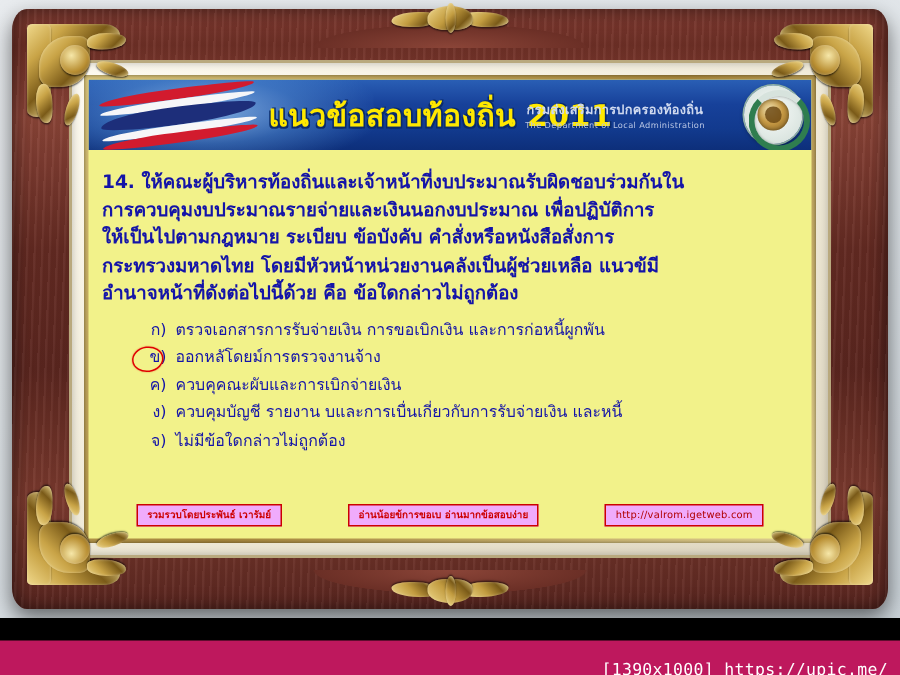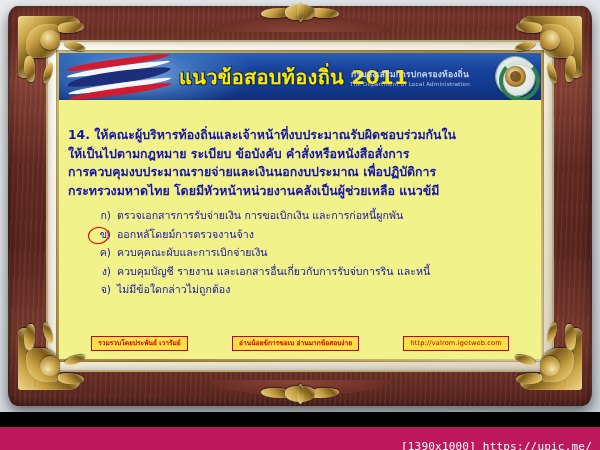--- a/index.html
+++ b/index.html
@@ -102,21 +102,21 @@
   .seal .wreath{position:absolute;left:3px;top:3px;width:33px;height:33px;border-radius:50%;
         border:4px solid #2f7d4f;border-top-color:#d7e3dd;box-shadow:inset 0 0 2px rgba(0,0,0,.35);}
   .seal .core{position:absolute;left:9px;top:9px;width:21px;height:21px;border-radius:50%;
         background:radial-gradient(circle at 40% 35%, #efe3b6 0%, #c79a45 45%, #8a6422 100%);
         box-shadow:inset 0 0 3px rgba(0,0,0,.5);}
   .seal .beast{position:absolute;left:14px;top:14px;width:11px;height:11px;border-radius:50% 50% 45% 55%;
         background:#6d4a15;opacity:.85;}
 
   
   .question{
-    margin:26px 9px 0 9px;
+    margin:12px 9px 0 9px;
     color:#1414a8;font-weight:bold;font-size:12.4px;line-height:18.6px;
     text-align:left;
   }
   .question .ln{display:block;white-space:nowrap;}
 
   
   .choices{margin:7px 0 0 30px;}
   .choice{position:relative;display:flex;align-items:flex-start;
           color:#1414a8;font-size:10.6px;line-height:17.5px;margin-bottom:1px;}
   .choice .key{width:22px;flex:0 0 22px;text-align:right;padding-right:6px;position:relative;}
@@ -127,21 +127,21 @@
     border:1.6px solid #e00000;border-radius:50%;
     transform:rotate(-8deg);
     box-shadow:0 0 1px rgba(224,0,0,.6);
   }
 
   
   .credits{position:absolute;left:0;bottom:8px;width:100%;
            display:flex;justify-content:space-around;align-items:center;padding:0 10px;
            box-sizing:border-box;}
   .credit-box{
-    border:1.4px solid #cc0000;background:#fde047;
+    border:1.4px solid #cc0000;background:#f0abfc;
     padding:2px 6px;font-size:6.6px;font-weight:bold;color:#cc0000;
     white-space:nowrap;line-height:9px;
   }
   .credit-box.url{color:#b00000;font-weight:normal;letter-spacing:.15px;}
 
   
   .orn{position:absolute;width:74px;height:74px;pointer-events:none;}
   .orn span{position:absolute;display:block;
             background:linear-gradient(135deg,#f0d98c 0%,#c9a447 35%,#7a5a18 70%,#e8d38a 100%);
             box-shadow:0 1px 1px rgba(0,0,0,.55), inset 0 0 2px rgba(255,255,255,.35);}
@@ -215,23 +215,24 @@
 
       <div class="seal">
         <div class="wreath"></div>
         <div class="core"></div>
         <div class="beast"></div>
       </div>
     </div>
 
     <div class="question">
       <span class="ln">14. ให้คณะผู้บริหารท้องถิ่นและเจ้าหน้าที่งบประมาณรับผิดชอบร่วมกันใน</span>
+      <span class="ln">การควบคุมงบประมาณรายจ่ายและเงินนอกงบประมาณ  เพื่อปฏิบัติการ</span>
       <span class="ln">ให้เป็นไปตามกฎหมาย  ระเบียบ ข้อบังคับ คำสั่งหรือหนังสือสั่งการ</span>
-      <span class="ln">การควบคุมงบประมาณรายจ่ายและเงินนอกงบประมาณ  เพื่อปฏิบัติการ</span>
       <span class="ln">กระทรวงมหาดไทย โดยมีหัวหน้าหน่วยงานคลังเป็นผู้ช่วยเหลือ แนวข้มี</span>
+      <span class="ln">อำนาจหน้าที่ดังต่อไปนี้ด้วย คือ ข้อใดกล่าวไม่ถูกต้อง</span>
     </div>
 
     <div class="choices">
 
       <div class="choice">
         <span class="key">ก)</span>
         <span class="txt">ตรวจเอกสารการรับจ่ายเงิน การขอเบิกเงิน และการก่อหนี้ผูกพัน</span>
       </div>
 
       <div class="choice">
@@ -239,21 +240,21 @@
         <span class="txt">ออกหลัโดยม์การตรวจงานจ้าง</span>
       </div>
 
       <div class="choice">
         <span class="key">ค)</span>
         <span class="txt">ควบคุคณะผับและการเบิกจ่ายเงิน</span>
       </div>
 
       <div class="choice">
         <span class="key">ง)</span>
-        <span class="txt">ควบคุมบัญชี รายงาน และเอกสารอื่นเกี่ยวกับการรับจ่บการริน และหนี้</span>
+        <span class="txt">ควบคุมบัญชี รายงาน บและการเบื่นเกี่ยวกับการรับจ่ายเงิน และหนี้</span>
       </div>
 
       <div class="choice">
         <span class="key">จ)</span>
         <span class="txt">ไม่มีข้อใดกล่าวไม่ถูกต้อง</span>
       </div>
     </div>
 
     <div class="credits">
       <div class="credit-box">รวมรวบโดยประพันธ์ เวารัมย์</div>

